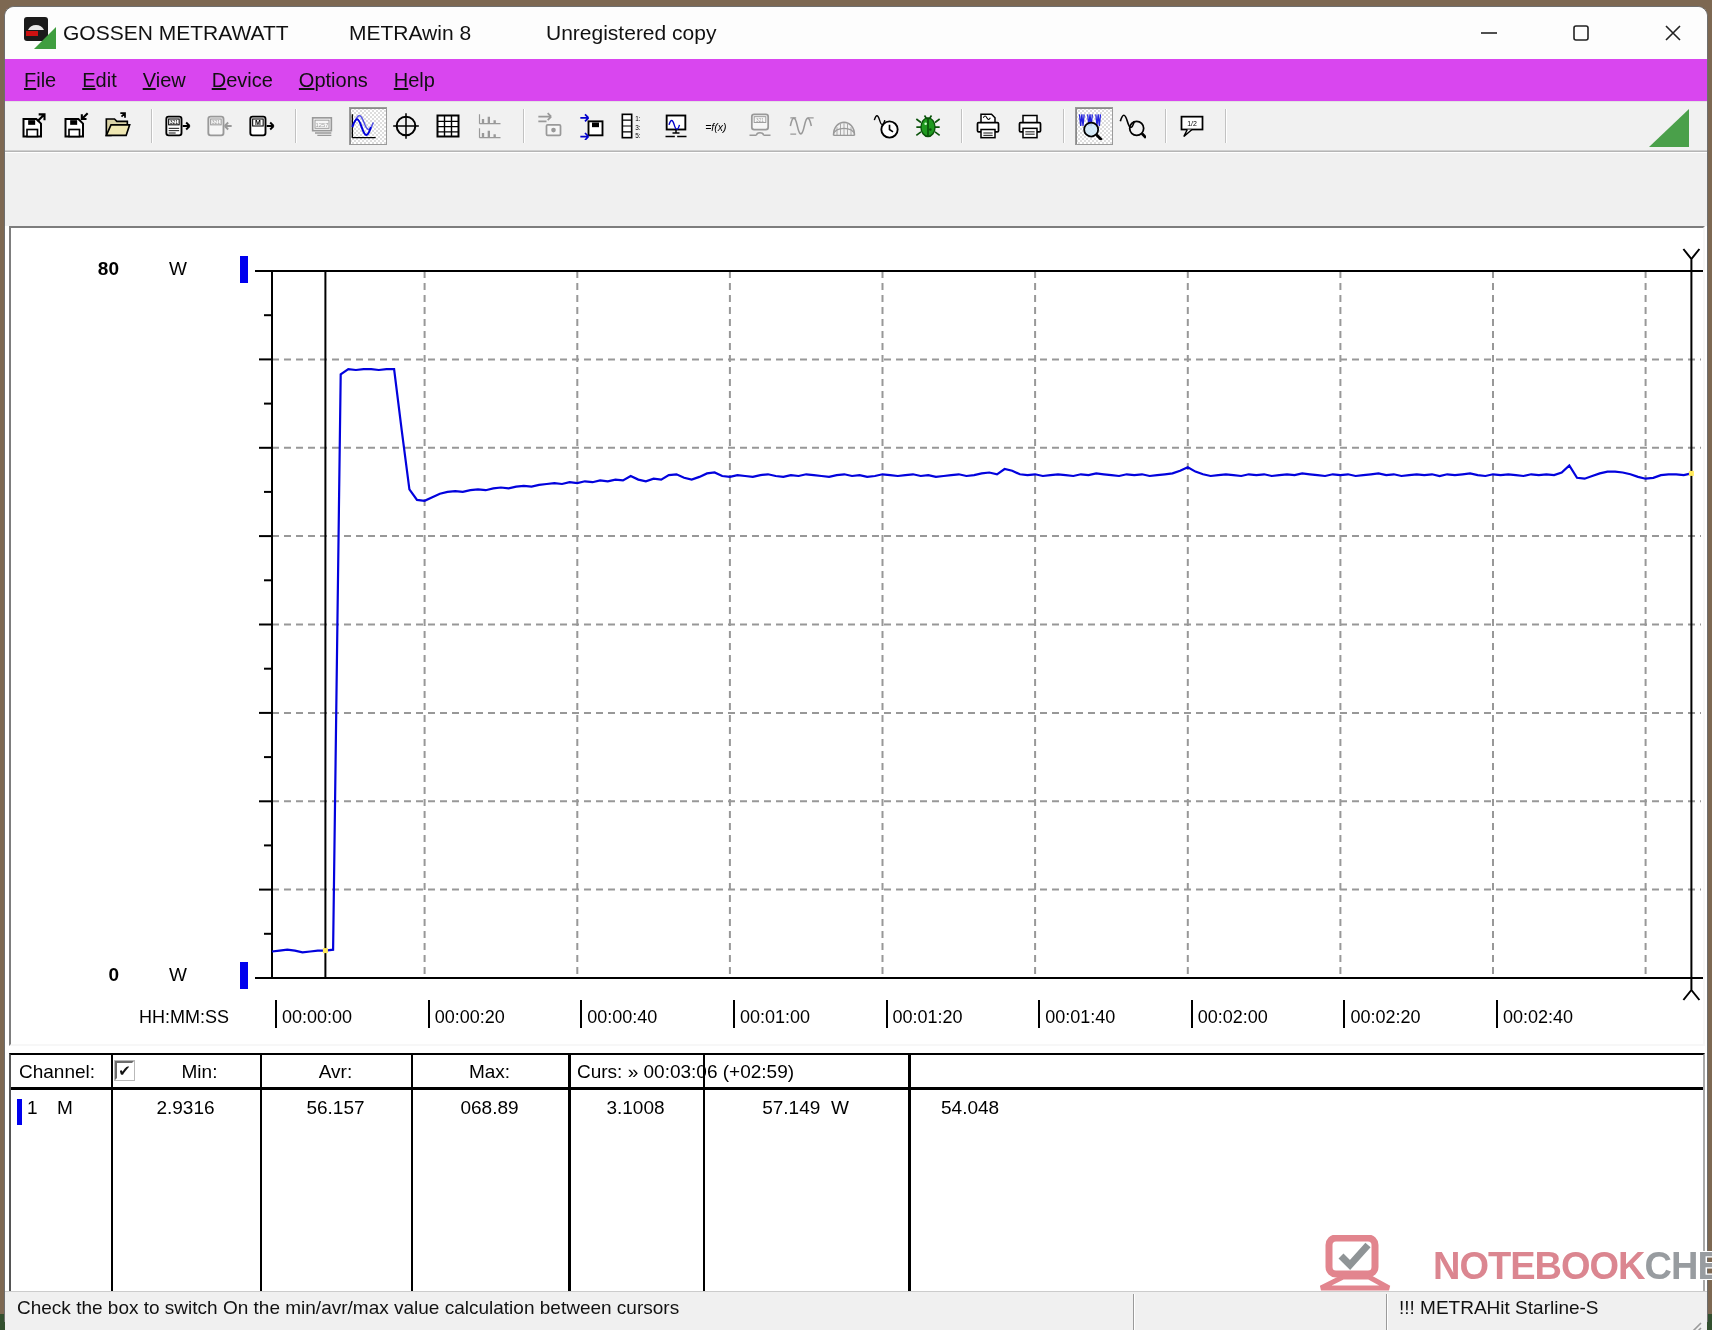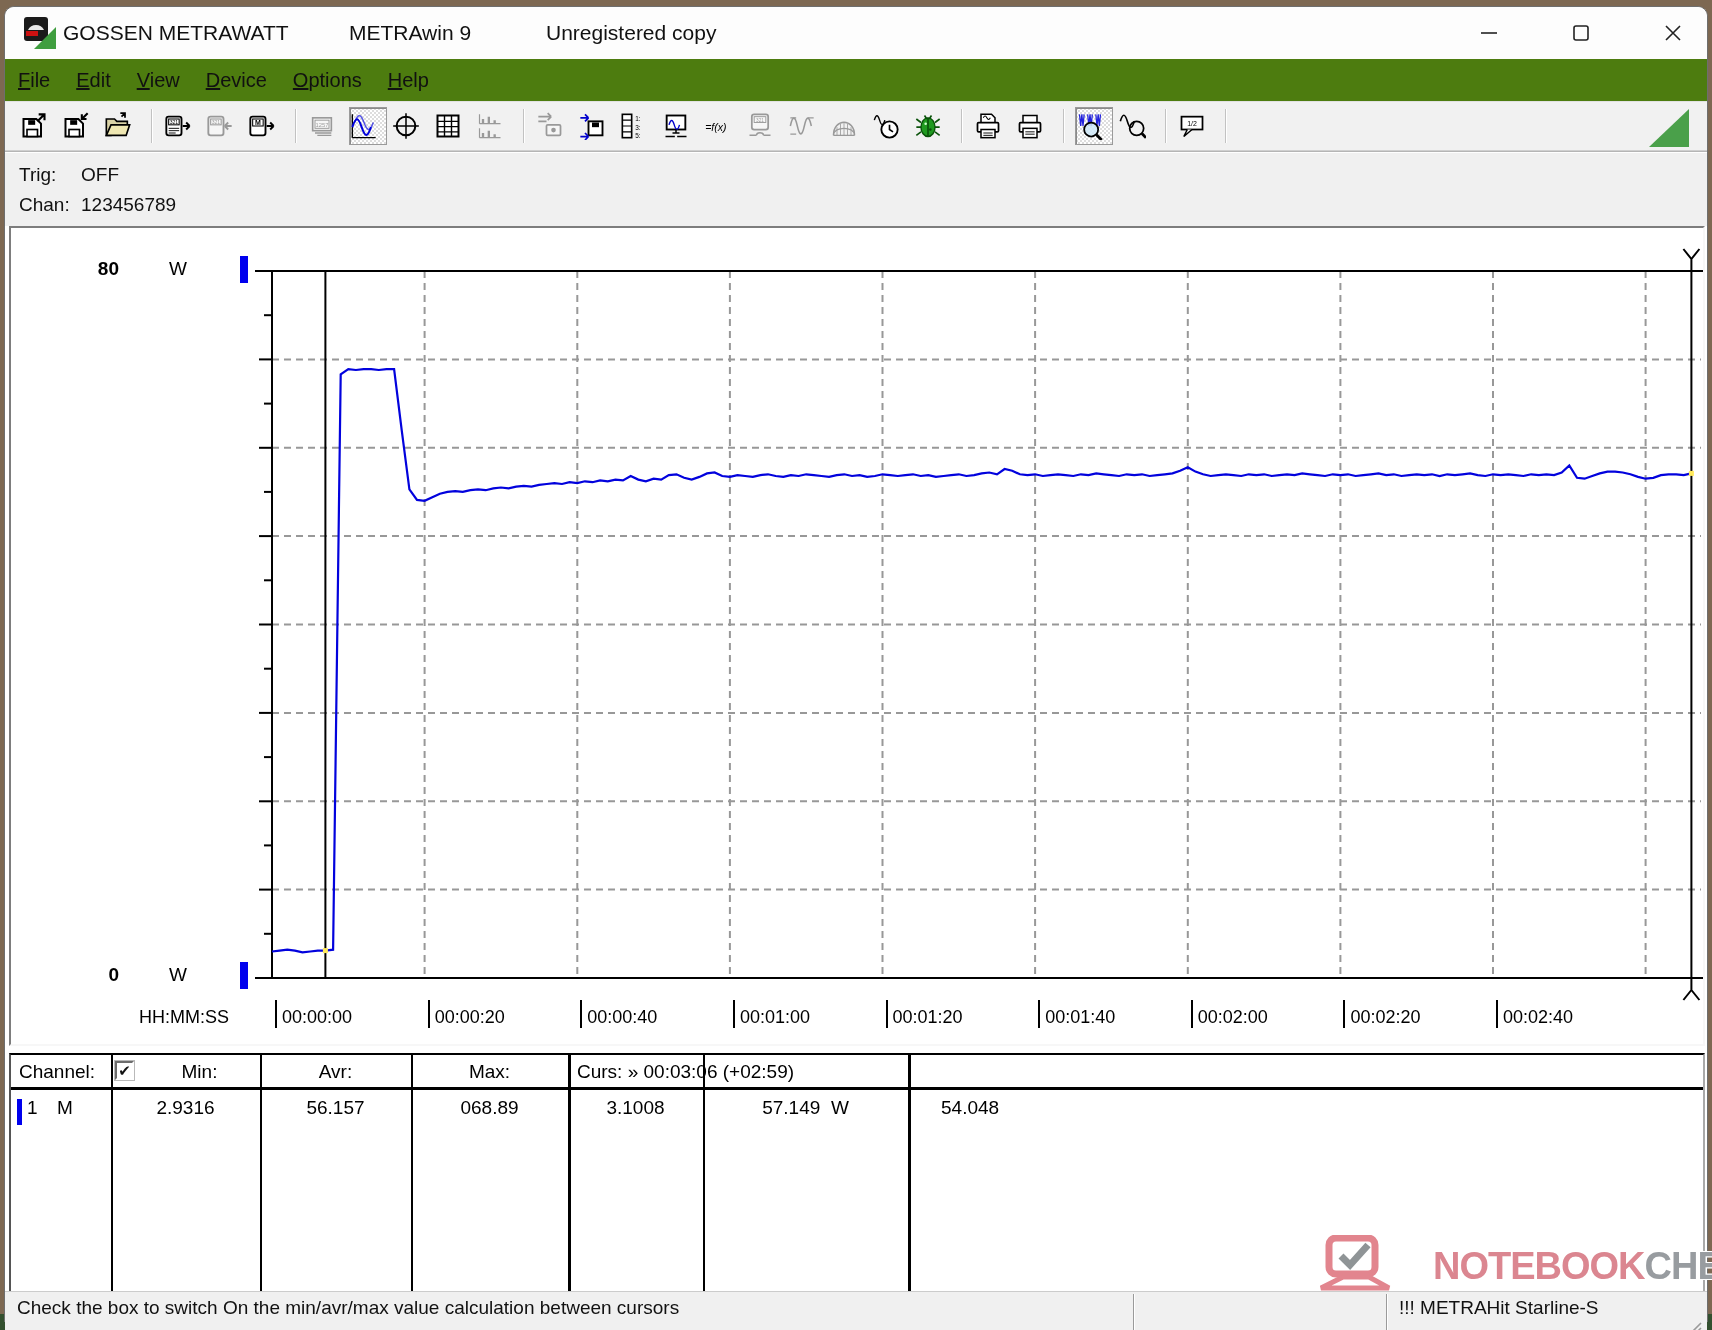--- a/index.html
+++ b/index.html
@@ -16,22 +16,22 @@
               border-radius:10px 10px 0 0;text-align:center; }
   .applogo { position:absolute; left:18px; top:9px; width:34px; height:34px; }
   .t-app  { position:absolute; left:58px;  top:14px; font-size:21px; color:#111; }
   .t-prod { position:absolute; left:344px; top:14px; font-size:21px; color:#111; }
   .t-lic  { position:absolute; left:541px; top:14px; font-size:21px; color:#111; }
   .cap { position:absolute; top:11px; width:34px; height:30px; display:flex; align-items:center;
          justify-content:center; color:#222; }
   .cap.min { left:1467px; } .cap.max { left:1559px; } .cap.close { left:1651px; }
 
   
-  .menubar { position:absolute; left:0; top:52px; width:100%; height:42px; background:#4d7c0f;
-             display:flex; align-items:center; }
+  .menubar { position:absolute; left:0; top:52px; width:100%; height:42px; background:#d946ef;
+             display:flex; align-items:center; padding-left:6px; }
   .menu-item { font-size:20px; color:#111; padding:4px 13px; }
   .menu-item u { text-decoration:underline; }
 
   
   .toolbar { position:absolute; left:0; top:94px; width:100%; height:50px; background:#f1f1f1;
              border-top:1px solid #e2e2e2; border-bottom:1px solid #cfcfcf;
              display:flex; align-items:center; padding-left:12px; }
   .tb-btn { width:38px; height:38px; margin:0 2px; display:flex; align-items:center;
             justify-content:flex-start; border:1px solid transparent; background:#f1f1f1; }
   .tb-btn svg { width:28px; height:28px; }
@@ -110,21 +110,21 @@
     <div class="titlebar">
       <div class="applogo">
         <svg viewBox="0 0 34 34">
           <rect x="1" y="1" width="24" height="24" rx="3" fill="#1b1b1b"></rect>
           <path d="M5 14a9 9 0 0 1 16 0z" fill="#e9e9e9"></path>
           <rect x="3" y="15" width="12" height="5" fill="#cc1111"></rect>
           <path d="M33 33H11L33 11z" fill="#3f9e3f"></path>
         </svg>
       </div>
       <div class="t-app">GOSSEN METRAWATT</div>
-      <div class="t-prod">METRAwin 9</div>
+      <div class="t-prod">METRAwin 8</div>
       <div class="t-lic">Unregistered copy</div>
       <div class="cap min">
         <svg width="22" height="22" viewBox="0 0 22 22">
             <line x1="3" y1="11" x2="19" y2="11" stroke="#222" stroke-width="1.6"></line>
           </svg>
       </div>
       <div class="cap max">
         <svg width="22" height="22" viewBox="0 0 22 22">
             <rect x="4" y="4" width="14" height="14" rx="2" fill="none" stroke="#222" stroke-width="1.6"></rect>
           </svg>
@@ -343,24 +343,20 @@
             <rect x="3" y="4" width="18" height="11" fill="#fff" stroke="#000" stroke-width="1.5"></rect>
             <path d="M8 15l-3 6 7-6" fill="#fff" stroke="#000" stroke-width="1.3"></path>
             <text x="12" y="12" font-size="6" text-anchor="middle">1/2</text>
           </svg>
         </div>
         <div class="tb-sep"></div>
       </div>
     <div class="tri"></div>
 
     <div class="infostrip">
-      <div class="info-left">
-        <div><span class="il">Trig:</span><span>OFF</span></div>
-        <div><span class="il">Chan:</span><span>123456789</span></div>
-      </div>
     </div>
 
     <div class="chartpanel">
       <div class="ylab y80">80</div>
       <div class="yunit u-top">W</div>
       <div class="chmark m-top"></div>
       <div class="ylab y0">0</div>
       <div class="yunit u-bot">W</div>
       <div class="chmark m-bot"></div>
       <svg id="chart-svg" width="1692" height="816" viewBox="0 0 1692 816">

